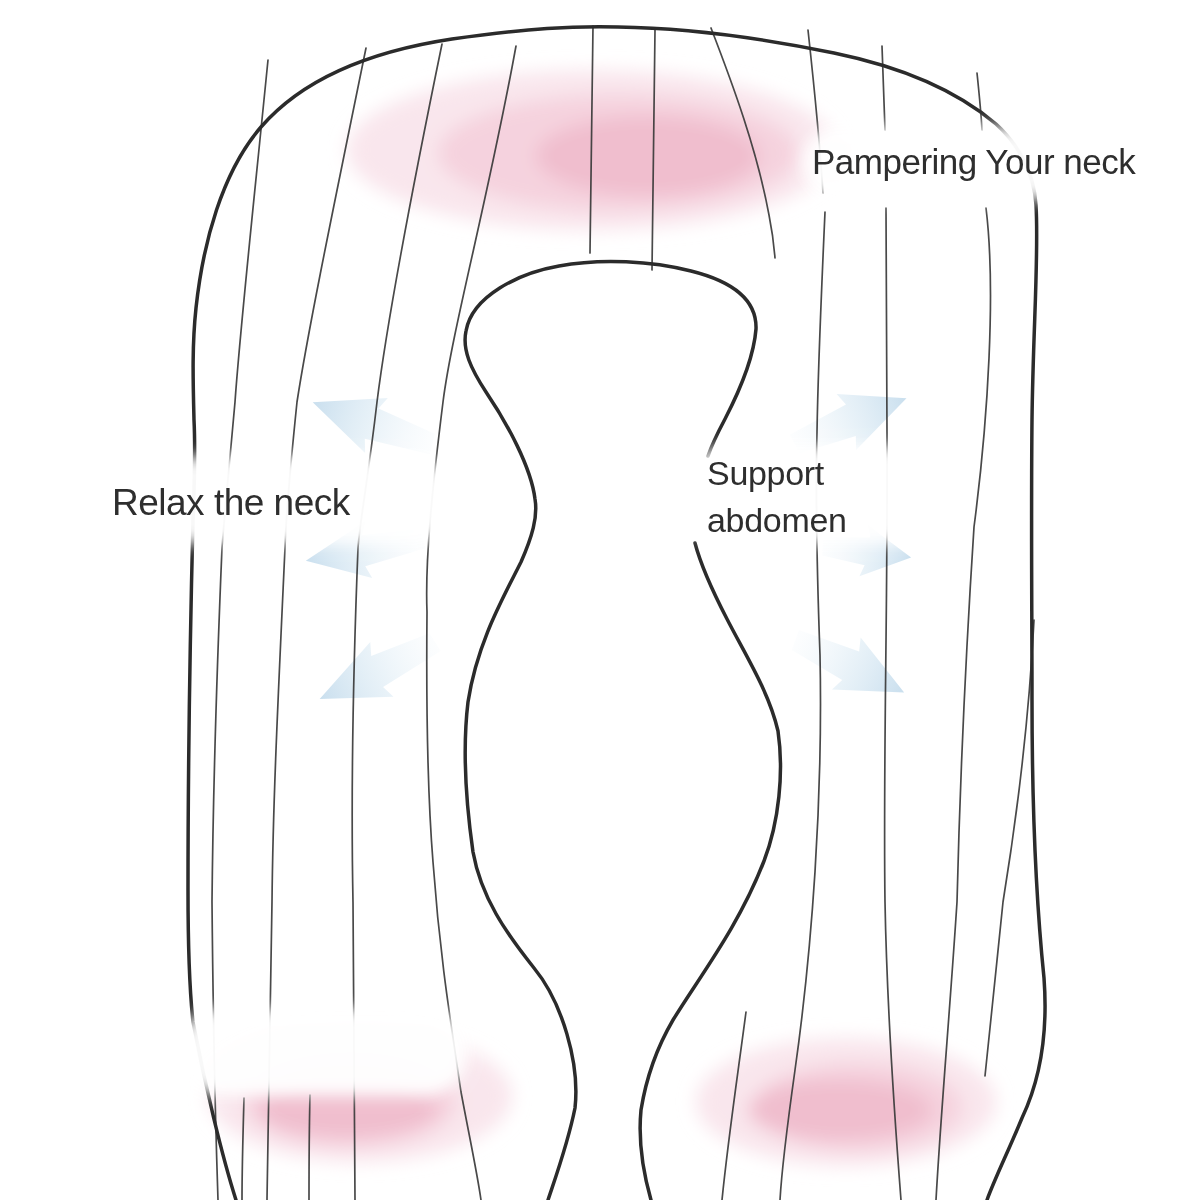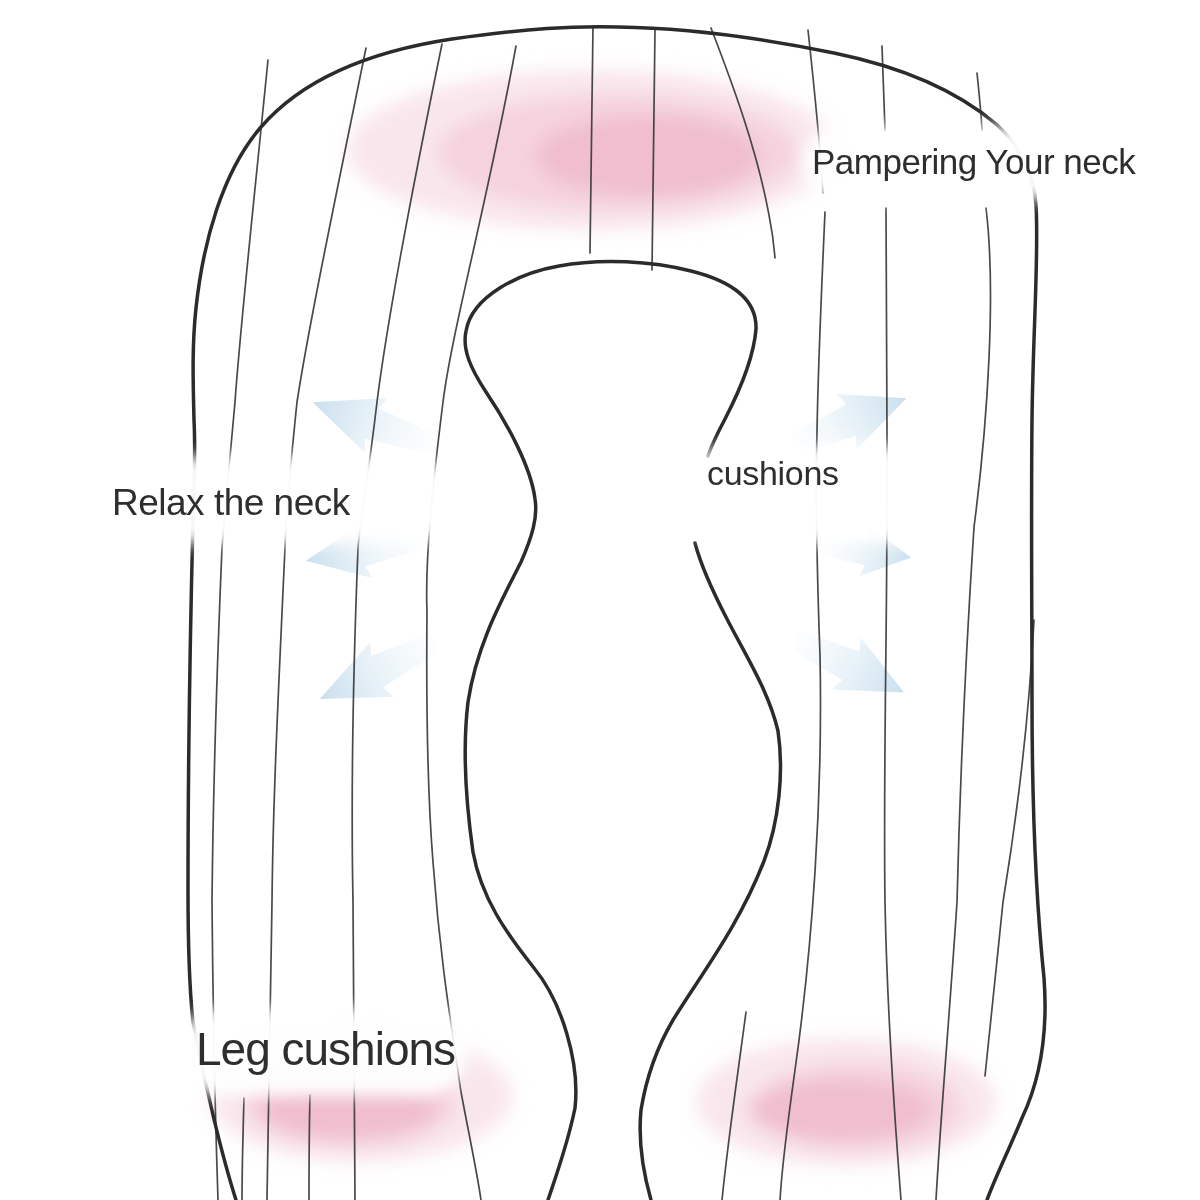--- a/index.html
+++ b/index.html
@@ -99,17 +99,17 @@
       <rect x="802" y="126" width="336" height="74" rx="37"></rect>
       <rect x="58" y="456" width="398" height="88" rx="44"></rect>
       <rect x="682" y="446" width="264" height="98" rx="46"></rect>
       <rect x="176" y="1008" width="292" height="88" rx="44"></rect>
     </g>
   </svg>
 
   <div class="label label-neck">Pampering Your neck</div>
   <div class="label label-arms">Relax the neck</div>
   <div class="label label-abdomen">
-    <div>cushions</div>
+    <div>Support</div>
+    <div>abdomen</div>
   </div>
-  <div class="label label-legs">Leg cushions</div>
 
 </div>
 
 </body></html>

